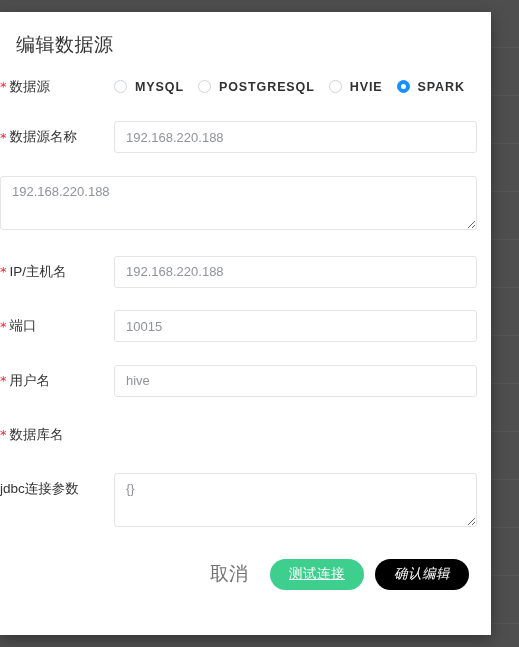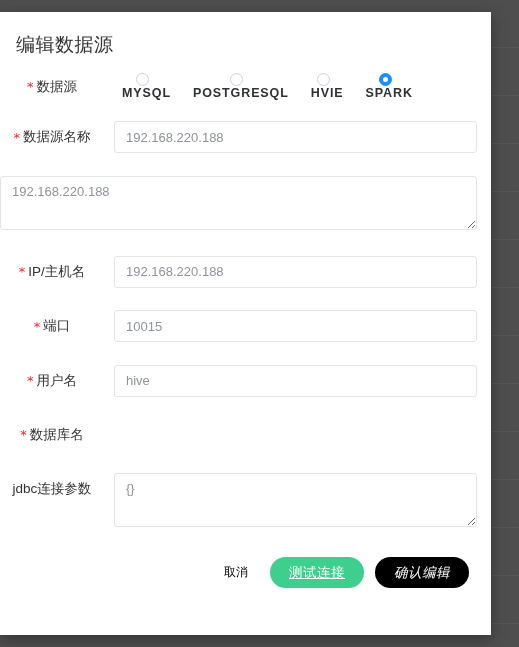--- a/index.html
+++ b/index.html
@@ -55,21 +55,21 @@
 
   .form-row {
     display: flex;
     align-items: flex-start;
     margin-bottom: 22px;
   }
 
   .form-label {
     width: 114px;
     min-width: 114px;
-    text-align: center;
+    text-align: left;
     font-size: 13.5px;
     color: #333333;
     padding-right: 10px;
     box-sizing: border-box;
     line-height: 32px;
     white-space: nowrap;
   }
 
   .req-star {
     color: #f5222d;
@@ -120,21 +120,20 @@
     display: flex;
     align-items: center;
     height: 24px;
     gap: 0;
   }
   .radio-item {
     display: flex;
     align-items: center;
     margin-right: 14px;
     cursor: pointer;
-    flex-direction: column;
   }
   .radio-dot {
     width: 13px;
     height: 13px;
     border-radius: 50%;
     border: 1px solid #cfd3d9;
     background: #fff;
     box-sizing: border-box;
     position: relative;
     flex: none;
@@ -167,22 +166,22 @@
 
   
   .footer {
     display: flex;
     justify-content: flex-end;
     align-items: center;
     padding: 4px 22px 0 0;
     margin-top: 2px;
   }
   .btn-text {
-    font-size: 12px;
-    color: #000000;
+    font-size: 19px;
+    color: #737373;
     cursor: pointer;
     margin-right: 16px;
     background: none;
     border: none;
     padding: 4px 6px;
     font-family: "Liberation Sans", "DejaVu Sans", sans-serif;
   }
   .btn {
     border: none;
     border-radius: 16px;

